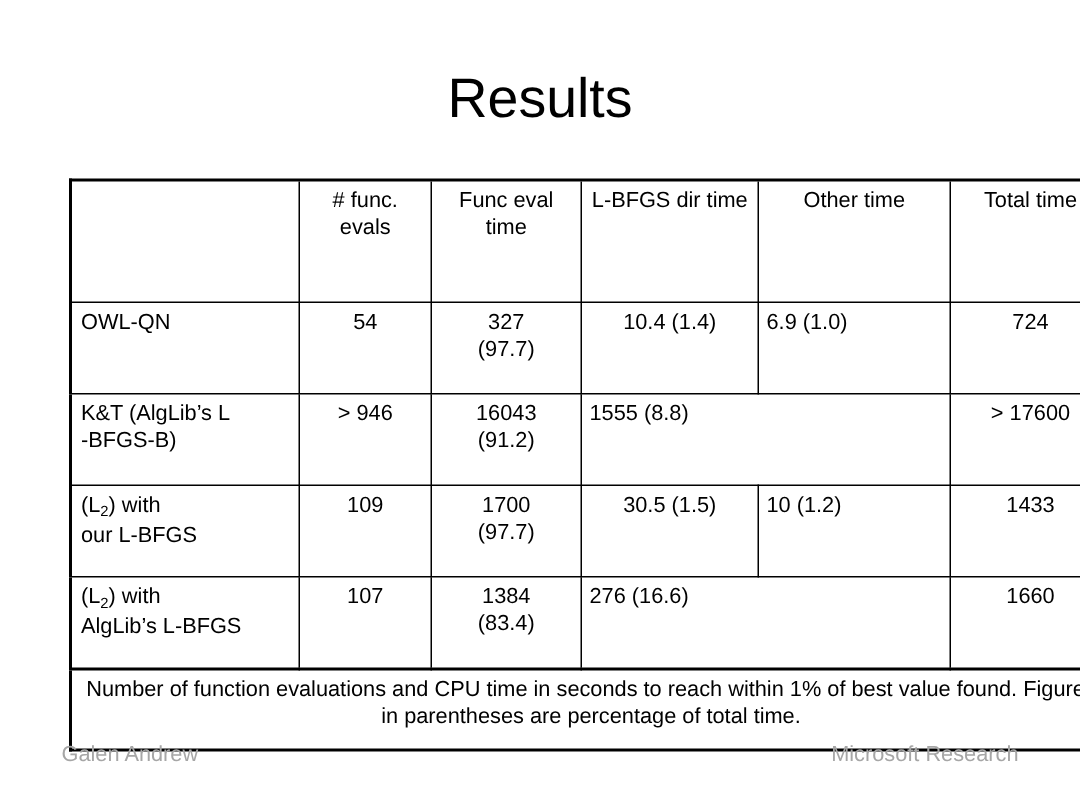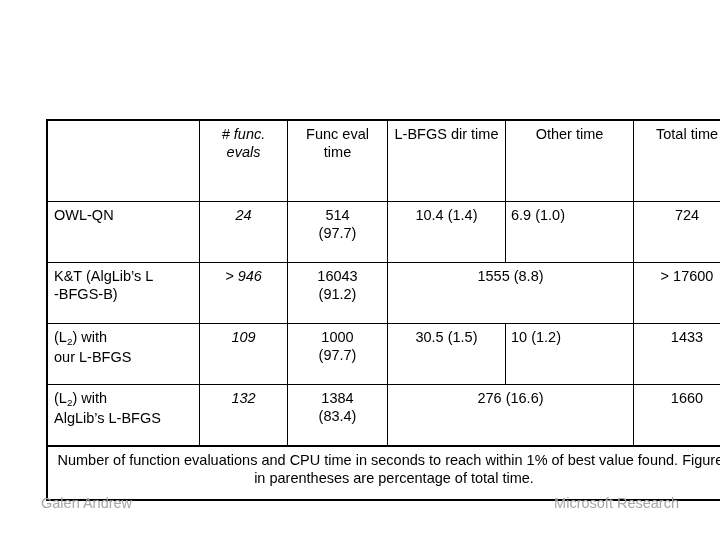--- a/index.html
+++ b/index.html
@@ -67,39 +67,39 @@
   table.results tr:first-child > *:first-child { border-left: 2px solid #000; }
   table.results td.edge-left { border-left: 2px solid #000; }
   table.results td.edge-right { border-right: 2px solid #000; }
   table.results tr.header-row td { border-top: 2px solid #000; }
   table.results tr.caption-row td {
     border-bottom: 2px solid #000;
     border-top: 2px solid #000;
   }
 
   .c-label   { width: 141px; text-align: left; margin-left: 23px; }
-  .c-funcev  { width: 77px;  text-align: center; font-style: italic; }
+  .c-funcev  { width: 77px;  text-align: center; }
   .c-functm  { width: 89px;  text-align: center; }
   .c-lbfgs   { width: 107px; text-align: center; }
   .c-other   { width: 117px; text-align: left; }
   .c-total   { width: 96px;  text-align: center; }
 
   .header-row td {
     text-align: center;
     height: 72px;
   }
   .header-row td.c-label { text-align: left; }
 
   .data-row td { height: 52px; }
   .data-row td.c-label {
     text-align: left;
     padding-left: 6px;
   }
 
-  .merged-cell { text-align: center; }
+  .merged-cell { }
 
   .caption-row td {
     text-align: center;
     font-size: 14px;
     line-height: 19px;
     padding: 6px 14px 8px 14px;
     height: 44px;
     vertical-align: middle;
   }
 
@@ -133,39 +133,40 @@
     font-size: 14.5px;
     color: #a6a6a6;
     line-height: 18px;
   }
 </style>
 </head>
 <body>
 
 <div class="slide">
 
+  <div class="slide-title">Results</div>
 
   <div class="table-wrap">
     <table class="results">
       <tbody>
 
         <tr class="header-row">
           <td class="c-label edge-left"></td>
           <td class="c-funcev"># func. evals</td>
           <td class="c-functm">Func eval time</td>
           <td class="c-lbfgs">L-BFGS dir time</td>
           <td class="c-other">Other time</td>
           <td class="c-total edge-right">Total time</td>
         </tr>
 
         <tr class="data-row">
           <td class="c-label edge-left">OWL-QN</td>
-          <td class="c-funcev">24</td>
-          <td class="c-functm">
-            <span>514</span><br>
+          <td class="c-funcev">54</td>
+          <td class="c-functm">
+            <span>327</span><br>
             <span>(97.7)</span>
           </td>
           <td class="c-lbfgs">10.4 (1.4)</td>
           <td class="c-other">6.9 (1.0)</td>
           <td class="c-total edge-right">724</td>
         </tr>
 
         <tr class="data-row">
           <td class="c-label edge-left">
             <span>K&amp;T (AlgLib’s L</span><br>
@@ -180,34 +181,34 @@
           <td class="c-total edge-right">&gt; 17600</td>
         </tr>
 
         <tr class="data-row">
           <td class="c-label edge-left">
             <span>(L</span><sub>2</sub><span>) with</span><br>
             <span>our L-BFGS</span>
           </td>
           <td class="c-funcev">109</td>
           <td class="c-functm">
-            <span>1000</span><br>
+            <span>1700</span><br>
             <span>(97.7)</span>
           </td>
           <td class="c-lbfgs">30.5 (1.5)</td>
           <td class="c-other">10 (1.2)</td>
           <td class="c-total edge-right">1433</td>
         </tr>
 
         <tr class="data-row">
           <td class="c-label edge-left">
             <span>(L</span><sub>2</sub><span>) with</span><br>
             <span>AlgLib’s L-BFGS</span>
           </td>
-          <td class="c-funcev">132</td>
+          <td class="c-funcev">107</td>
           <td class="c-functm">
             <span>1384</span><br>
             <span>(83.4)</span>
           </td>
           <td class="merged-cell" colspan="2">276 (16.6)</td>
           <td class="c-total edge-right">1660</td>
         </tr>
 
         <tr class="caption-row">
           <td class="edge-left edge-right" colspan="6">Number of function evaluations and CPU time in seconds to reach within 1% of best value found. Figures in parentheses are percentage of total time.</td>

